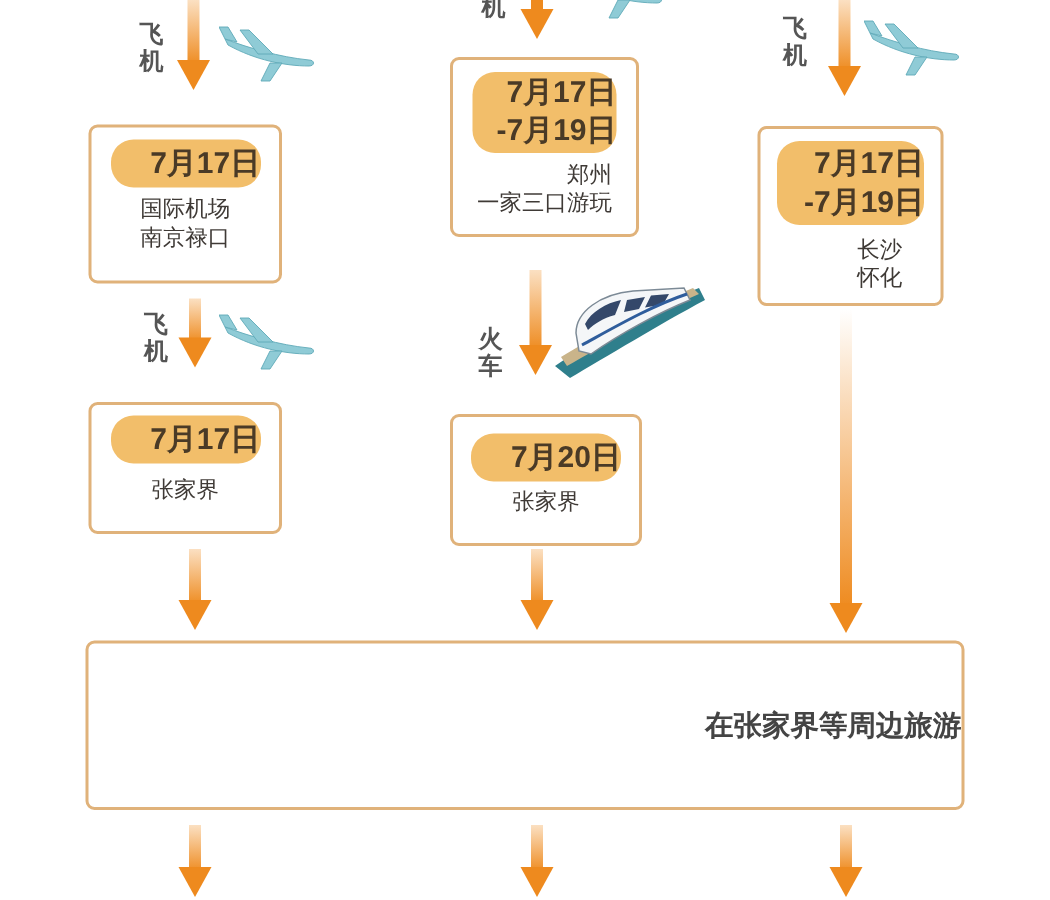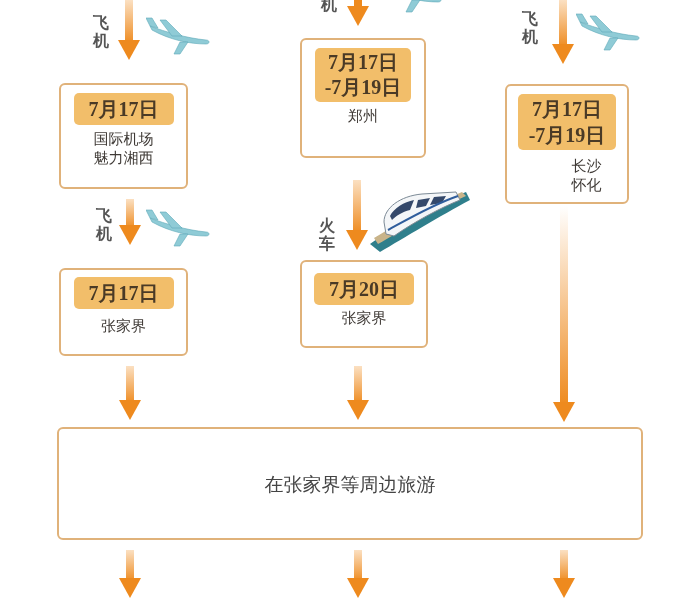--- a/index.html
+++ b/index.html
@@ -1,21 +1,21 @@
 <!DOCTYPE html>
 <html><head>
 <meta charset="utf-8">
 <style>
   html, body { margin:0; padding:0; }
   body { width:700px; height:600px; background:#ffffff; position:relative; overflow:hidden;
          font-family:"DejaVu Serif","Liberation Serif",serif; color:#3a3430; }
   .box { position:absolute; background:#fff; border:2px solid #e0b27a; border-radius:6px; box-sizing:border-box;
          display:flex; flex-direction:column; align-items:center; }
-  .date { background:#f2be6a; border-radius:5px; color:#4a3a26; font-weight:bold; text-align:center;
-          font-family:Liberation Serif, serif; }
+  .date { background:#f2be6a; border-radius:15px; color:#4a3a26; font-weight:bold; text-align:right;
+          font-family:Liberation Sans, sans-serif; }
   .place { text-align:right; color:#3f3a36; font-size:15px; line-height:19px; margin-top:5px; }
   .arrow { position:absolute; width:0; }
   .shaft { position:absolute; left:-4px; width:8px; }
   .head { position:absolute; left:-11px; width:0; height:0; border-left:11px solid transparent;
           border-right:11px solid transparent; border-top:20px solid #ee8a1e; }
   .mode { position:absolute; font-family:"DejaVu Sans","Liberation Sans",sans-serif; font-weight:bold;
           color:#555; font-size:16px; line-height:18px; width:18px; text-align:center; }
   .plane { position:absolute; }
 </style>
 </head>
@@ -36,21 +36,21 @@
     <path d="M4 10 L0 2 L6 2 L12 12 Z"></path>
   </g>
 </svg>
 
 <div class="box" style="left:59px;top:83px;width:129px;height:106px;padding-top:8px;">
   <div class="date" style="width:100px;height:32px;line-height:32px;font-size:20px;">
     <span>7月17日</span>
   </div>
   <div class="place">
     <div>国际机场</div>
-    <div>魅力湘西</div>
+    <div>南京禄口</div>
   </div>
 </div>
 
 <div class="arrow" style="left:130px;top:199px;">
   <div class="shaft" style="top:0;height:30px;background:linear-gradient(#fbe0c2,#ee8a1e);"></div>
   <div class="head" style="top:26px;"></div>
 </div>
 <div class="mode" style="left:95px;top:207px;">
   <span>飞机</span>
 </div>
@@ -91,40 +91,41 @@
   </g>
 </svg>
 
 <div class="box" style="left:300px;top:38px;width:126px;height:120px;padding-top:8px;">
   <div class="date" style="width:96px;height:54px;font-size:20px;line-height:25px;padding-top:2px;box-sizing:border-box;">
     <div>7月17日</div>
     <div>-7月19日</div>
   </div>
   <div class="place">
     <div>郑州</div>
+    <div>一家三口游玩</div>
   </div>
 </div>
 
 <div class="arrow" style="left:357px;top:180px;">
   <div class="shaft" style="top:0;height:54px;background:linear-gradient(#fbe0c2,#ee8a1e);"></div>
   <div class="head" style="top:50px;"></div>
 </div>
 <div class="mode" style="left:318px;top:197px;margin-top:20px;">
   <span>火车</span>
 </div>
 <svg style="position:absolute;left:370px;top:186px;" width="100" height="66" viewBox="0 0 100 66">
   <path d="M0 58 C20 44 60 20 96 6 L100 14 C70 30 34 52 10 66 Z" fill="#2f7f8c"></path>
   <path d="M4 52 C24 40 58 20 92 6 L96 10 C64 24 30 46 8 58 Z" fill="#c9b48a"></path>
   <path d="M14 36 C14 22 30 10 52 8 L86 6 L90 14 C70 22 44 36 24 50 L16 48 Z" fill="#f4f6f8" stroke="#7c8a96" stroke-width="1"></path>
   <path d="M20 30 C24 22 34 16 44 14 L40 24 C32 26 26 30 22 34 Z" fill="#34486a"></path>
   <path d="M48 14 L60 12 L56 20 L46 22 Z M64 11 L76 10 L72 17 L60 19 Z" fill="#34486a"></path>
   <path d="M18 44 C40 32 64 18 88 10" stroke="#2f5d9c" stroke-width="2" fill="none"></path>
 </svg>
 
-<div class="box" style="left:300px;top:260px;width:128px;height:88px;padding-top:11px;">
+<div class="box" style="left:300px;top:276px;width:128px;height:88px;padding-top:11px;">
   <div class="date" style="width:100px;height:32px;line-height:32px;font-size:20px;">
     <span>7月20日</span>
   </div>
   <div class="place" style="margin-top:4px;">
     <div>张家界</div>
   </div>
 </div>
 
 <div class="arrow" style="left:358px;top:366px;">
   <div class="shaft" style="top:0;height:38px;background:linear-gradient(#fbe0c2,#ee8a1e);"></div>
@@ -157,21 +158,21 @@
     <div>怀化</div>
   </div>
 </div>
 
 <div class="arrow" style="left:564px;top:206px;">
   <div class="shaft" style="top:0;height:200px;background:linear-gradient(#ffffff,#ee8a1e);"></div>
   <div class="head" style="top:196px;"></div>
 </div>
 
 <div class="box" style="left:57px;top:427px;width:586px;height:113px;flex-direction:row;align-items:center;">
-  <div style="flex:1;text-align:center;font-size:19px;line-height:24px;font-weight:normal;color:#444;">
+  <div style="flex:1;text-align:right;font-size:19px;line-height:24px;font-weight:bold;color:#444;">
     <div>在张家界等周边旅游</div>
   </div>
 </div>
 
 <div class="arrow" style="left:130px;top:550px;">
   <div class="shaft" style="top:0;height:32px;background:linear-gradient(#fbe0c2,#ee8a1e);"></div>
   <div class="head" style="top:28px;"></div>
 </div>
 <div class="arrow" style="left:358px;top:550px;">
   <div class="shaft" style="top:0;height:32px;background:linear-gradient(#fbe0c2,#ee8a1e);"></div>

